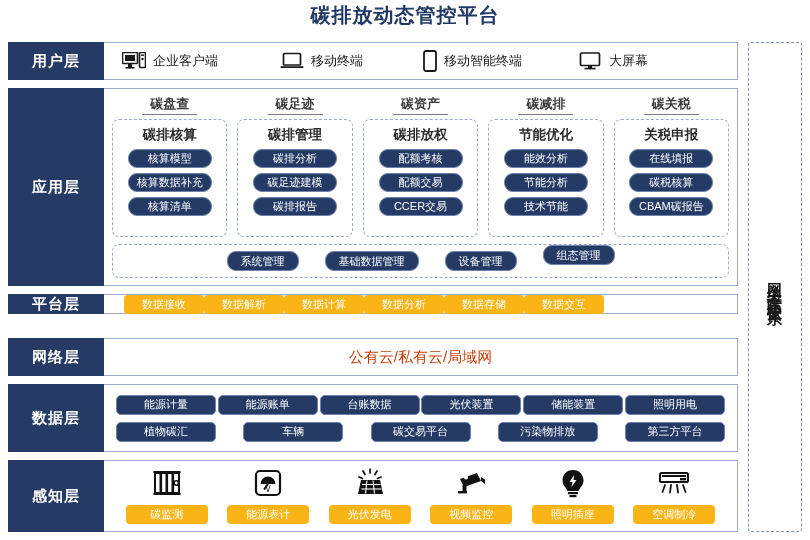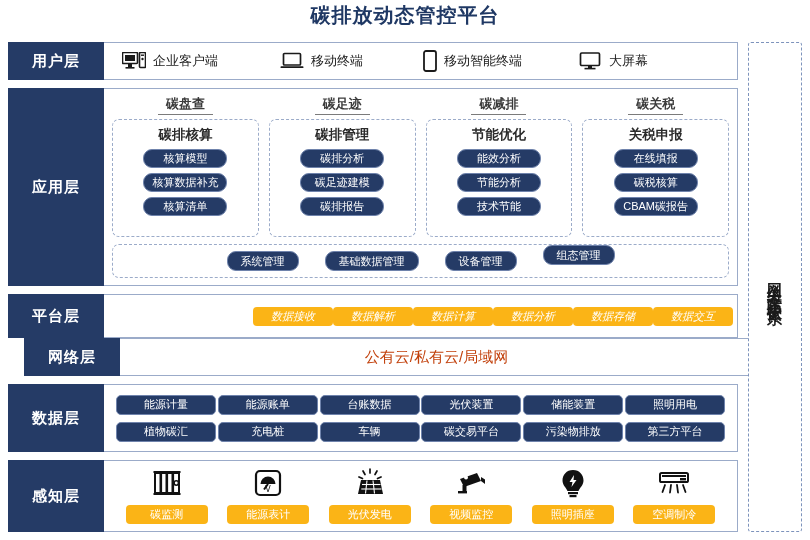--- a/index.html
+++ b/index.html
@@ -98,36 +98,36 @@
     border-radius:7px;
     height:42px;
     display:flex;align-items:center;justify-content:center;
     gap:26px;
   }
   .pill-wide{
     width:auto;padding:0 13px;margin-bottom:0;height:20px;font-size:11px;
   }
 
   
-  #layer-platform{left:8px;top:294px;width:730px;height:44px;}
-  #layer-platform .layer-body{justify-content:flex-end;padding:0 4px;font-style:italic;}
+  #layer-platform{left:8px;top:294px;width:730px;height:20px;}
+  #layer-platform .layer-body{justify-content:flex-start;padding:0 20px;}
   .pill-y{
     display:flex;align-items:center;justify-content:center;
     background:#FBB416;
     border-radius:4px;
     color:#ffffff;
     font-size:11px;
     height:19px;
     width:80px;
     white-space:nowrap;
     box-sizing:border-box;
   }
 
   
-  #layer-network{left:24px;top:338px;width:730px;height:38px;}
+  #layer-network{left:8px;top:338px;width:730px;height:38px;}
   #layer-network .layer-body{justify-content:center;}
   .net-text{font-size:15px;color:#c2410c;}
 
   
   #layer-data{left:8px;top:384px;width:730px;height:68px;}
   #layer-data .layer-body{flex-direction:column;justify-content:center;gap:7px;padding:0 12px;}
   .data-row{display:flex;justify-content:space-between;width:100%;}
   .pill-d{
     display:flex;align-items:center;justify-content:center;
     background:#253B66;
@@ -249,20 +249,29 @@
         <div class="app-group">
           <div class="group-title">碳足迹</div>
           <div class="group-box">
             <div class="group-sub">碳排管理</div>
             <div class="pill">碳排分析</div>
             <div class="pill">碳足迹建模</div>
             <div class="pill">碳排报告</div>
           </div>
         </div>
 
+        <div class="app-group">
+          <div class="group-title">碳资产</div>
+          <div class="group-box">
+            <div class="group-sub">碳排放权</div>
+            <div class="pill">配额考核</div>
+            <div class="pill">配额交易</div>
+            <div class="pill">CCER交易</div>
+          </div>
+        </div>
 
         <div class="app-group">
           <div class="group-title">碳减排</div>
           <div class="group-box">
             <div class="group-sub">节能优化</div>
             <div class="pill">能效分析</div>
             <div class="pill">节能分析</div>
             <div class="pill">技术节能</div>
           </div>
         </div>
@@ -314,21 +323,20 @@
       <div class="data-row">
         <div class="pill-d">能源计量</div>
         <div class="pill-d">能源账单</div>
         <div class="pill-d">台账数据</div>
         <div class="pill-d">光伏装置</div>
         <div class="pill-d">储能装置</div>
         <div class="pill-d">照明用电</div>
       </div>
       <div class="data-row">
         <div class="pill-d">植物碳汇</div>
-        <div class="pill-d">充电桩</div>
         <div class="pill-d">车辆</div>
         <div class="pill-d">碳交易平台</div>
         <div class="pill-d">污染物排放</div>
         <div class="pill-d">第三方平台</div>
       </div>
     </div>
   </div>
 
   <div class="layer" id="layer-sense">
     <div class="layer-label">感知层</div>

